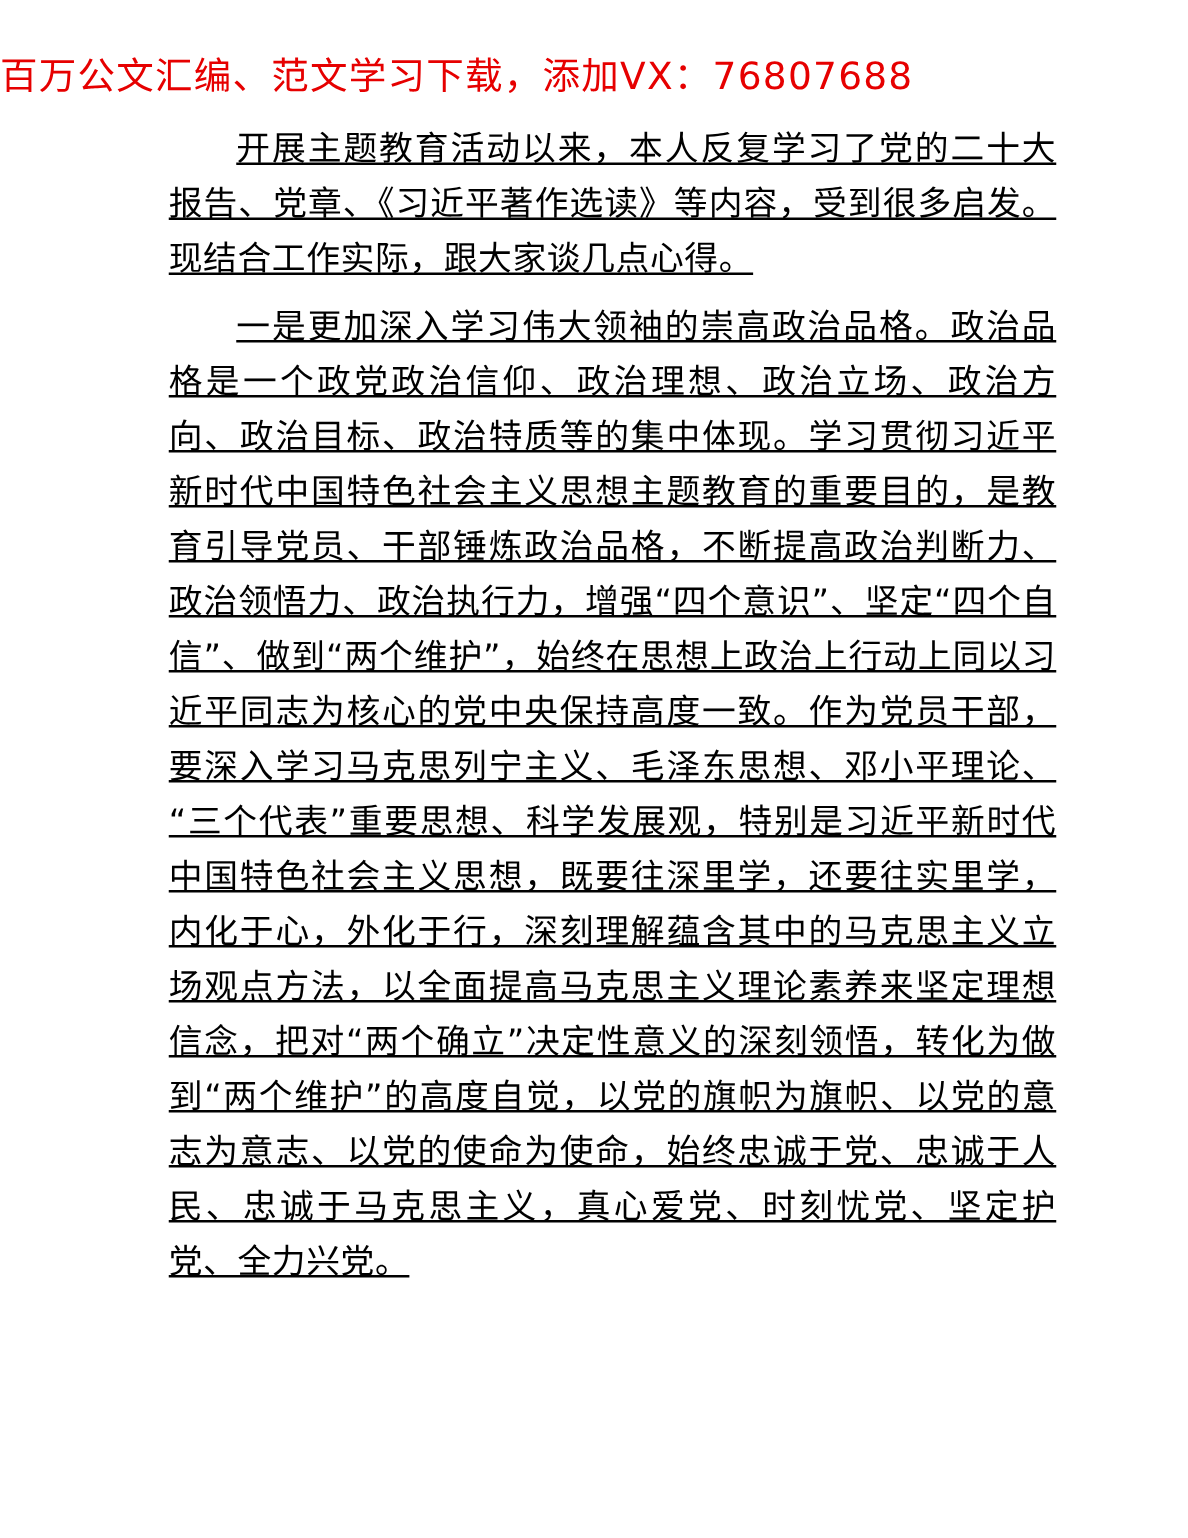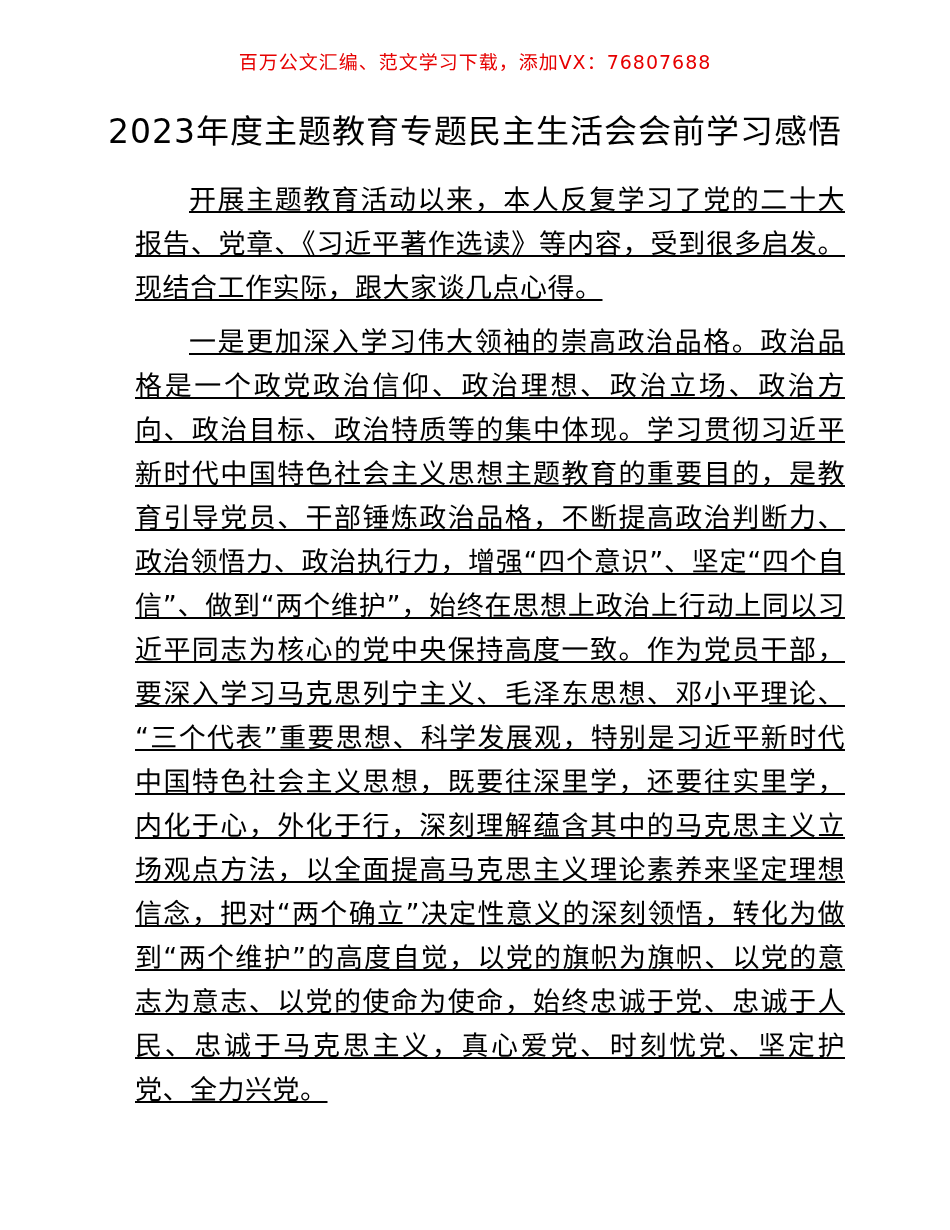--- a/index.html
+++ b/index.html
@@ -9,22 +9,22 @@
     width: 950px;
     height: 1230px;
     margin: 0 auto;
     background: #ffffff;
     color: #000000;
     font-family: "DejaVu Sans", "Liberation Sans", sans-serif;
     overflow: hidden;
   }
   .notice {
     padding-top: 48px;
-    text-align: center;
-    font-size: 19px;
+    text-align: left;
+    font-size: 30px;
     line-height: 28px;
     color: #e60000;
     letter-spacing: 1px;
   }
   .doc-title {
     margin: 32px auto 0;
     width: 740px;
     text-align: center;
     font-size: 33px;
     line-height: 48px;
@@ -45,20 +45,19 @@
     letter-spacing: 0.5px;
   }
 </style>
 </head>
 <body>
 
 <div class="page">
 
   <div class="notice">百万公文汇编、范文学习下载，添加VX：76807688</div>
 
-  <h1 class="doc-title">2023年度主题教育专题民主生活会会前学习感悟</h1>
 
   <div class="content">
     <p class="body-para">开展主题教育活动以来，本人反复学习了党的二十大报告、党章、《习近平著作选读》等内容，受到很多启发。现结合工作实际，跟大家谈几点心得。</p>
     <p class="body-para">一是更加深入学习伟大领袖的崇高政治品格。政治品格是一个政党政治信仰、政治理想、政治立场、政治方向、政治目标、政治特质等的集中体现。学习贯彻习近平新时代中国特色社会主义思想主题教育的重要目的，是教育引导党员、干部锤炼政治品格，不断提高政治判断力、政治领悟力、政治执行力，增强“四个意识”、坚定“四个自信”、做到“两个维护”，始终在思想上政治上行动上同以习近平同志为核心的党中央保持高度一致。作为党员干部，要深入学习马克思列宁主义、毛泽东思想、邓小平理论、“三个代表”重要思想、科学发展观，特别是习近平新时代中国特色社会主义思想，既要往深里学，还要往实里学，内化于心，外化于行，深刻理解蕴含其中的马克思主义立场观点方法，以全面提高马克思主义理论素养来坚定理想信念，把对“两个确立”决定性意义的深刻领悟，转化为做到“两个维护”的高度自觉，以党的旗帜为旗帜、以党的意志为意志、以党的使命为使命，始终忠诚于党、忠诚于人民、忠诚于马克思主义，真心爱党、时刻忧党、坚定护党、全力兴党。</p>
   </div>
 
 </div>
 
 </body></html>

